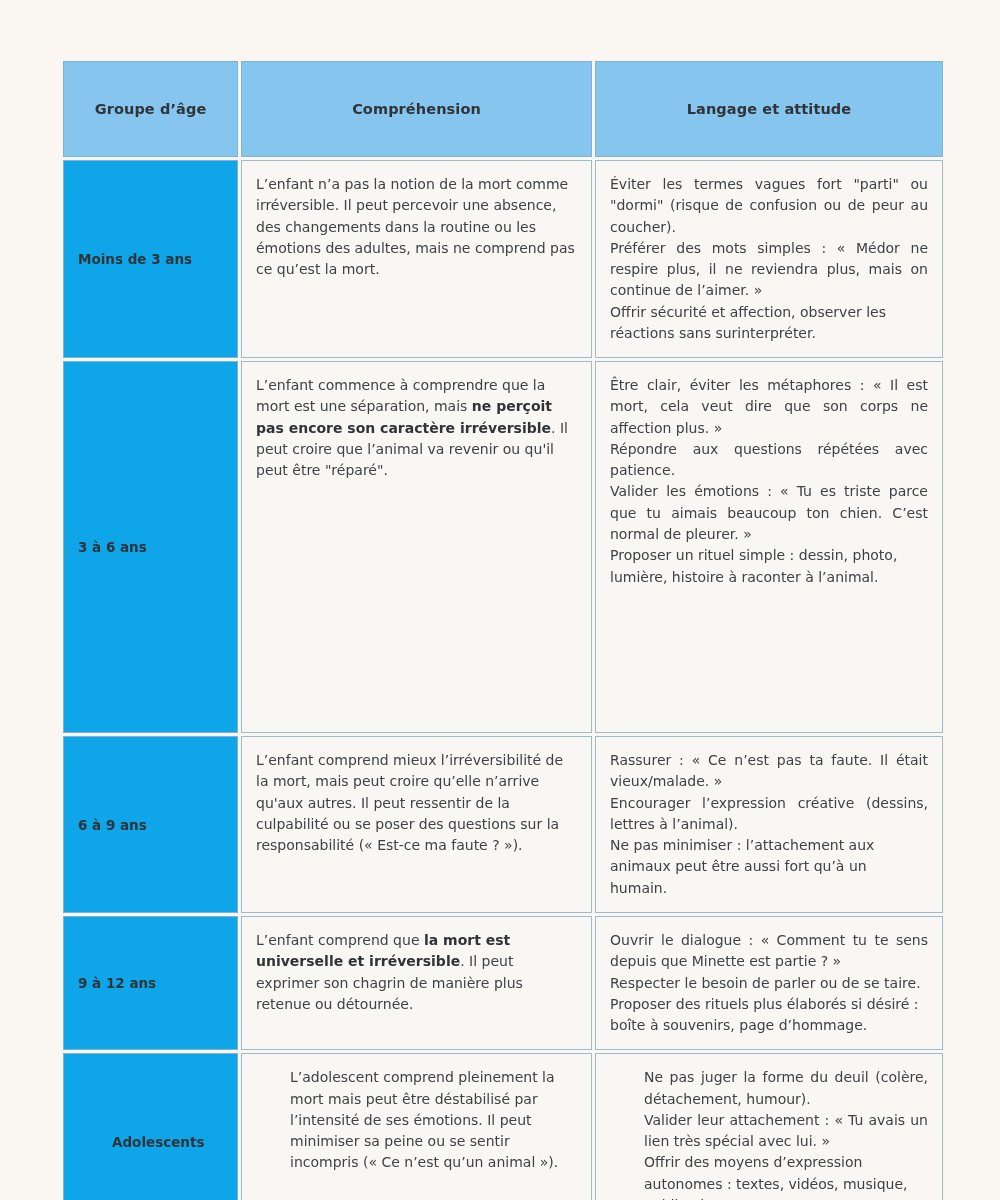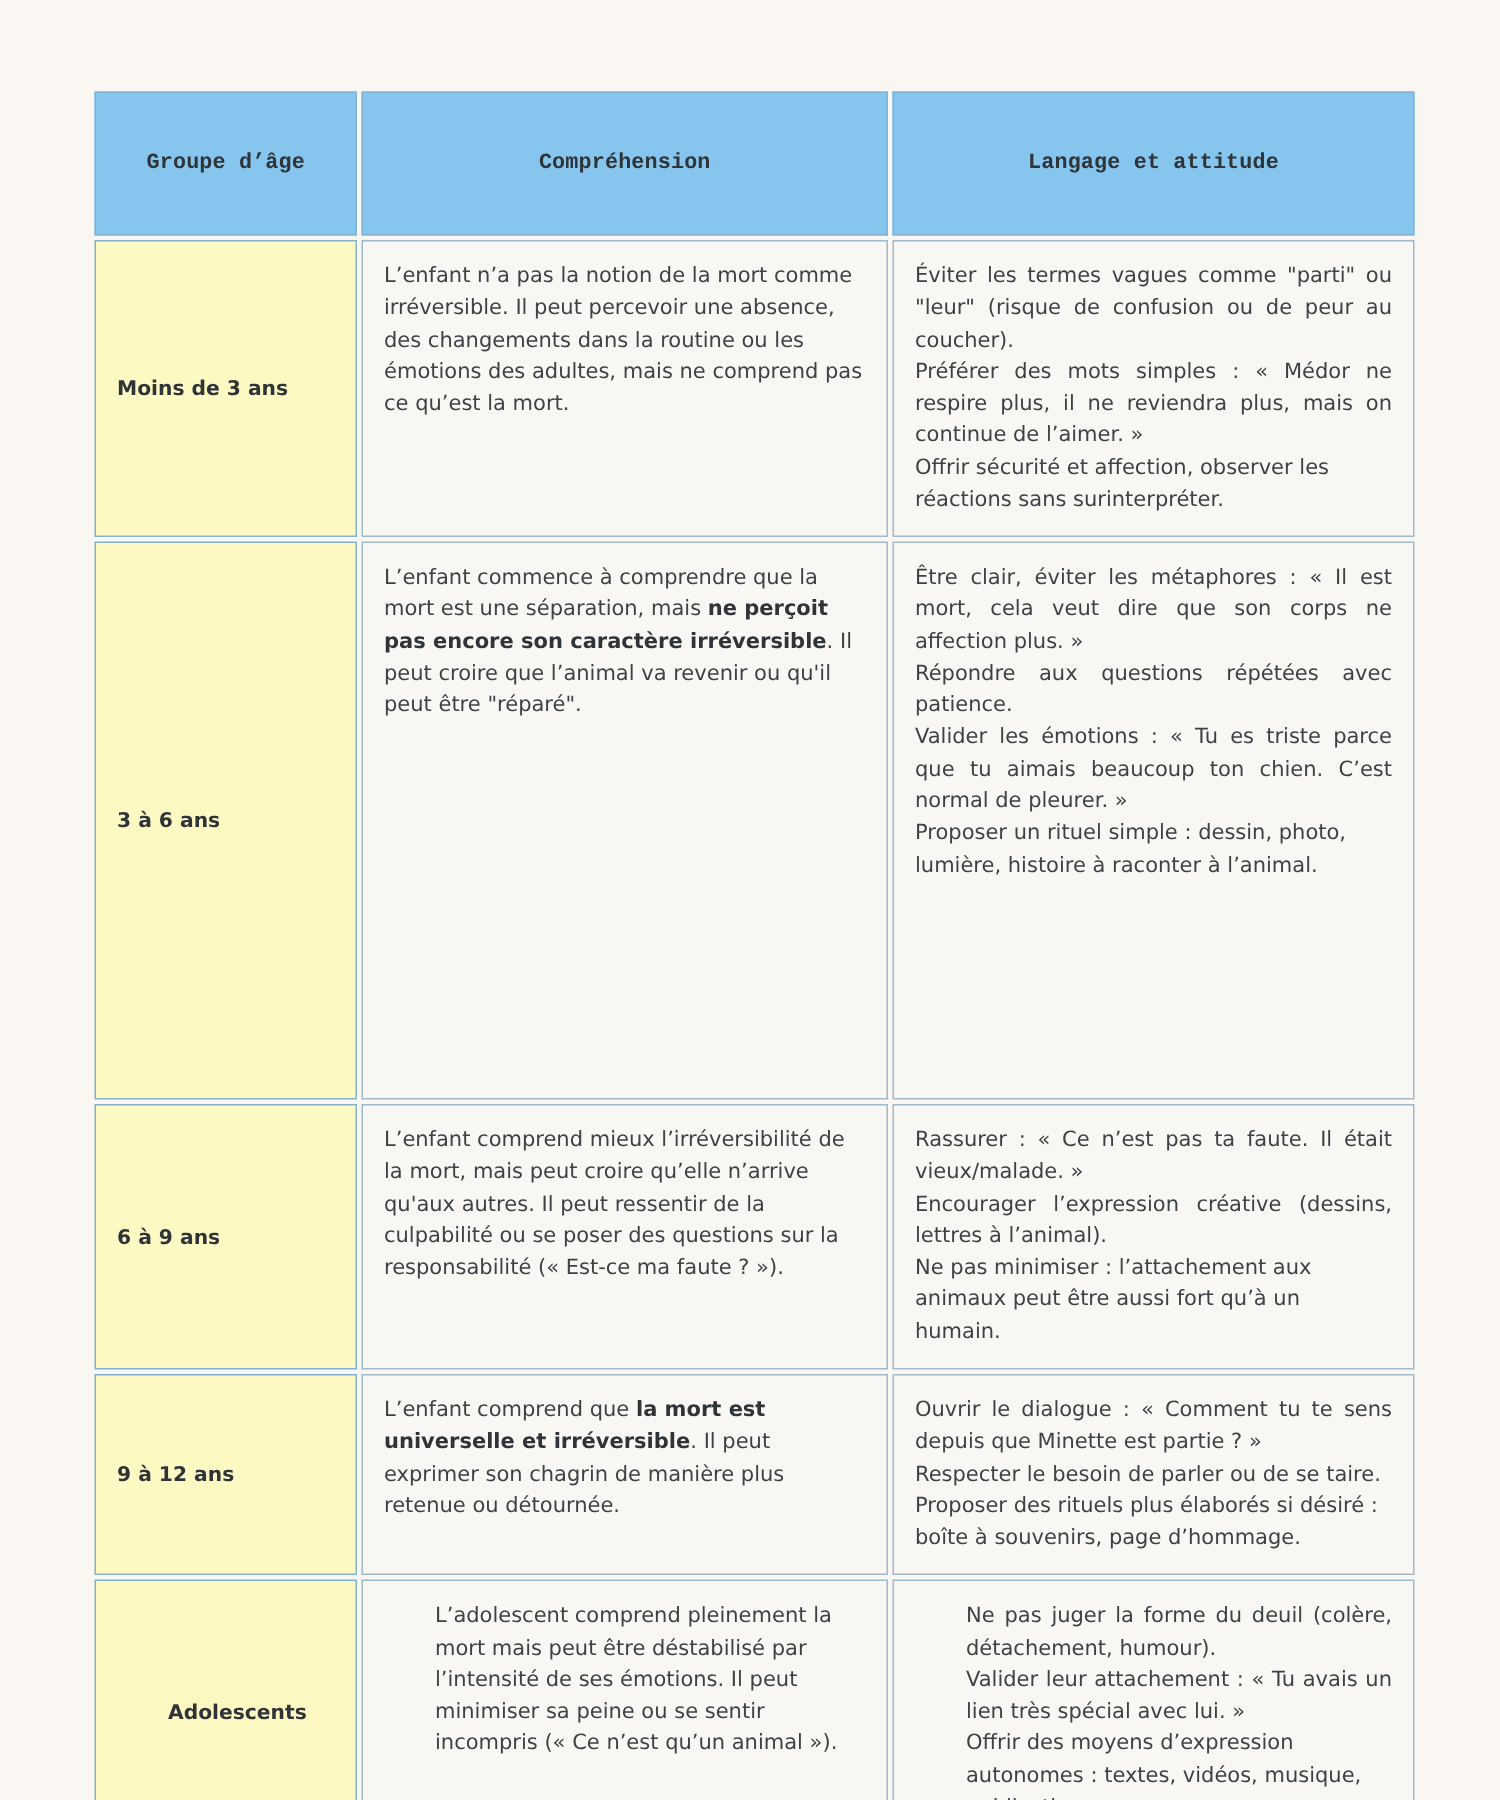--- a/index.html
+++ b/index.html
@@ -41,26 +41,25 @@
     background: #85c5ee;
     border: 1px solid #7fb2d4;
     color: #2f3438;
     font-size: 14.5px;
     font-weight: bold;
     text-align: center;
     vertical-align: middle;
     height: 96px;
     padding: 6px 10px;
     letter-spacing: .1px;
-    font-family: Liberation Mono, monospace;
   }
 
   
   td.age-cell {
-    background: #fef9c3;
+    background: #0ea5e9;
     border: 1px solid #7fb2d4;
     color: #2f3438;
     font-size: 13.5px;
     font-weight: bold;
     text-align: left;
     vertical-align: middle;
     padding: 10px 14px;
   }
 
   
@@ -119,21 +118,21 @@
       </tr>
     </thead>
 
     <tbody id="table-body">
         <tr class="row-0">
           <td class="age-cell">Moins de 3 ans</td>
           <td class="text-cell">
             <p>L’enfant n’a pas la notion de la mort comme irréversible. Il peut percevoir une absence, des changements dans la routine ou les émotions des adultes, mais ne comprend pas ce qu’est la mort.</p>
           </td>
           <td class="text-cell">
-            <p>Éviter les termes vagues comme "parti" ou "leur" (risque de confusion ou de peur au coucher).</p>
+            <p>Éviter les termes vagues fort "parti" ou "dormi" (risque de confusion ou de peur au coucher).</p>
             <p>Préférer des mots simples : « Médor ne respire plus, il ne reviendra plus, mais on continue de l’aimer. »</p>
             <p>Offrir sécurité et affection, observer les réactions sans surinterpréter.</p>
           </td>
         </tr>
         <tr class="row-1">
           <td class="age-cell">3 à 6 ans</td>
           <td class="text-cell">
             <p>L’enfant commence à comprendre que la mort est une séparation, mais <b>ne perçoit pas encore son caractère irréversible</b>. Il peut croire que l’animal va revenir ou qu'il peut être "réparé".</p>
           </td>
           <td class="text-cell">

